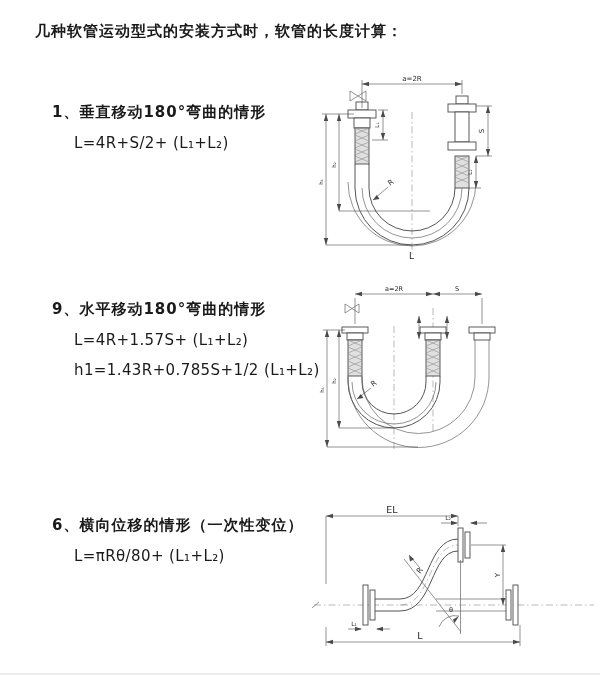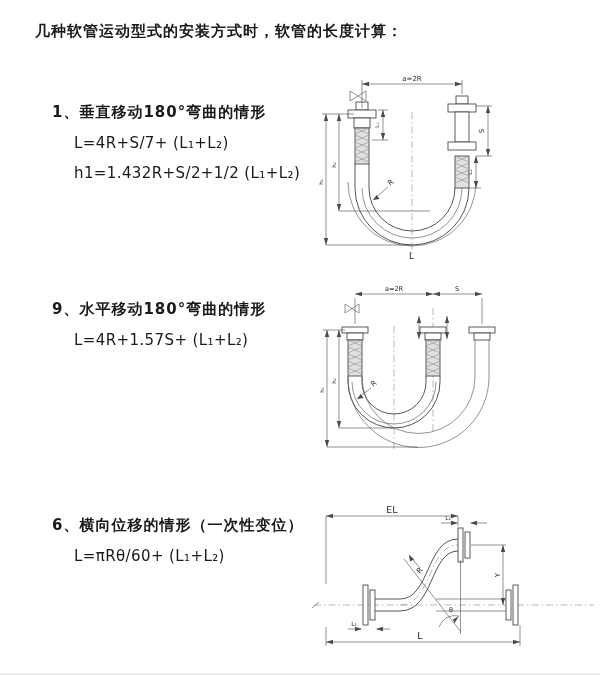--- a/index.html
+++ b/index.html
@@ -33,32 +33,32 @@
   .ah{fill:#4a4a4a;stroke:none;}
   .lbl{fill:#2a2a2a;font-family:"DejaVu Sans","Liberation Sans",sans-serif;}
 </style>
 </head>
 <body>
 
 <div class="title">几种软管运动型式的安装方式时，软管的长度计算：</div>
 
 <div class="sec" style="top:103px">
   <div class="sec-head">1、垂直移动180°弯曲的情形</div>
-  <div class="formula">L=4R+S/7+ (L₁+L₂)</div>
-  <div class="formula">h1=1.432R+S/2+1/2 (L₁+L₂)</div>
+  <div class="formula">L=4R+S/2+ (L₁+L₂)</div>
 </div>
 
 <div class="sec" style="top:300px">
   <div class="sec-head">9、水平移动180°弯曲的情形</div>
   <div class="formula">L=4R+1.57S+ (L₁+L₂)</div>
+  <div class="formula">h1=1.43R+0.785S+1/2 (L₁+L₂)</div>
 </div>
 
 <div class="sec" style="top:516px">
   <div class="sec-head">6、横向位移的情形（一次性变位）</div>
-  <div class="formula">L=πRθ/60+ (L₁+L₂)</div>
+  <div class="formula">L=πRθ/80+ (L₁+L₂)</div>
 </div>
 
 <svg class="diag" style="left:312px;top:70px" width="283" height="194" viewBox="0 0 283 194">
 
   <line class="cl" x1="100" y1="42" x2="100" y2="184"></line>
 
   <path class="thin" d="M38,21 L54,31 L54,21 L38,31 Z"></path>
 
   <g>
     <rect class="fit" x="44" y="32" width="12" height="8"></rect>

